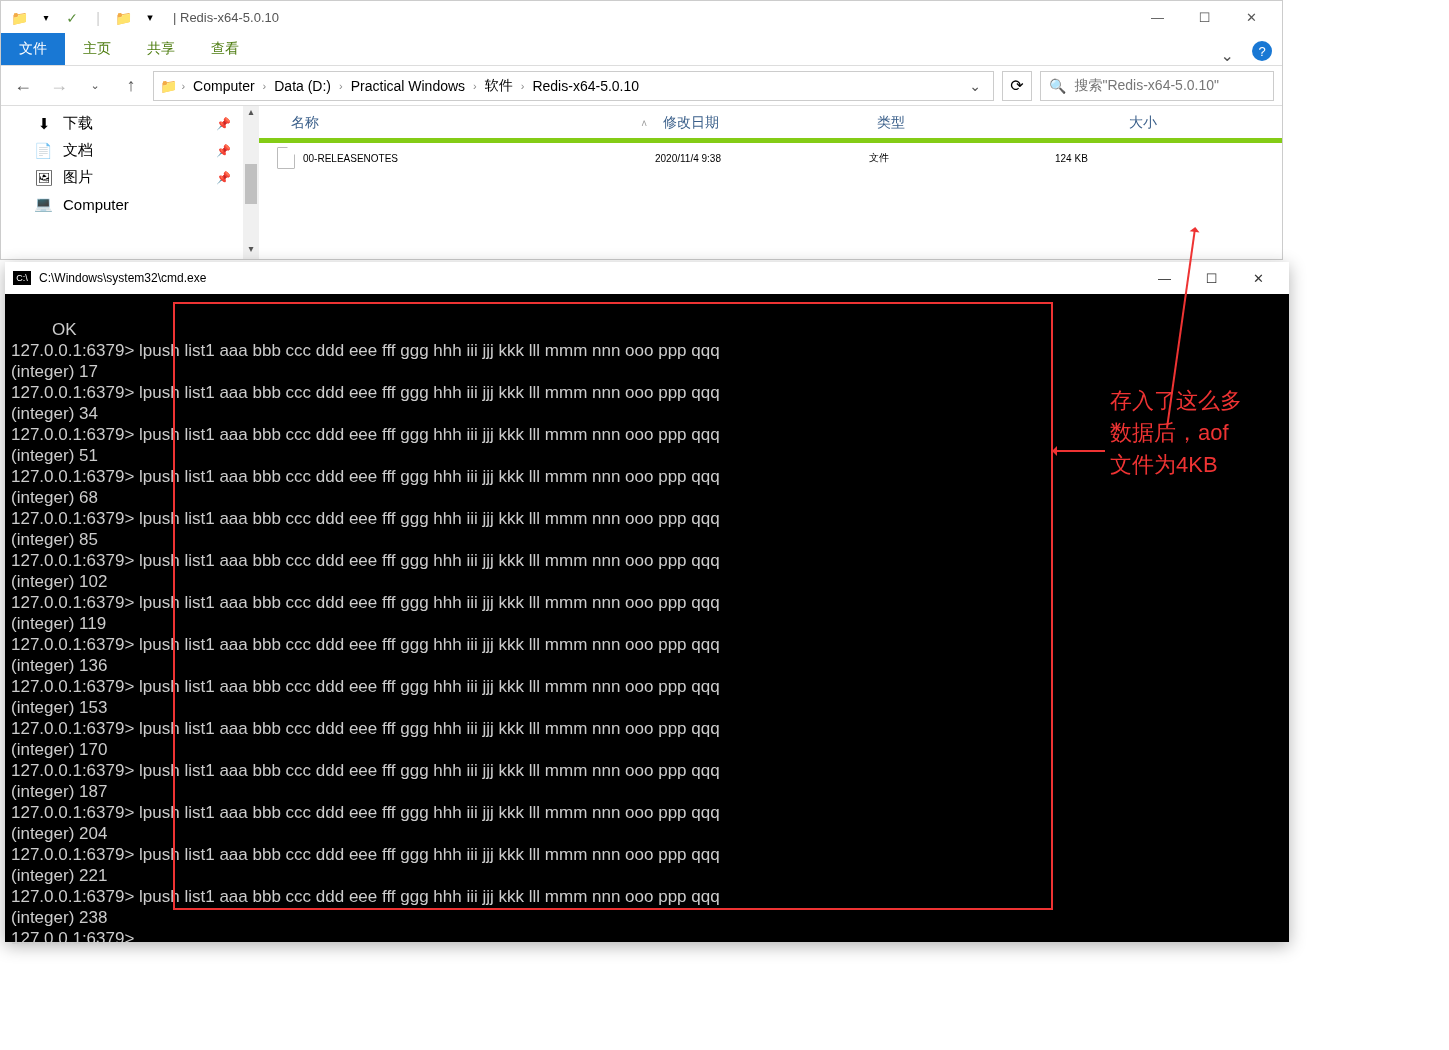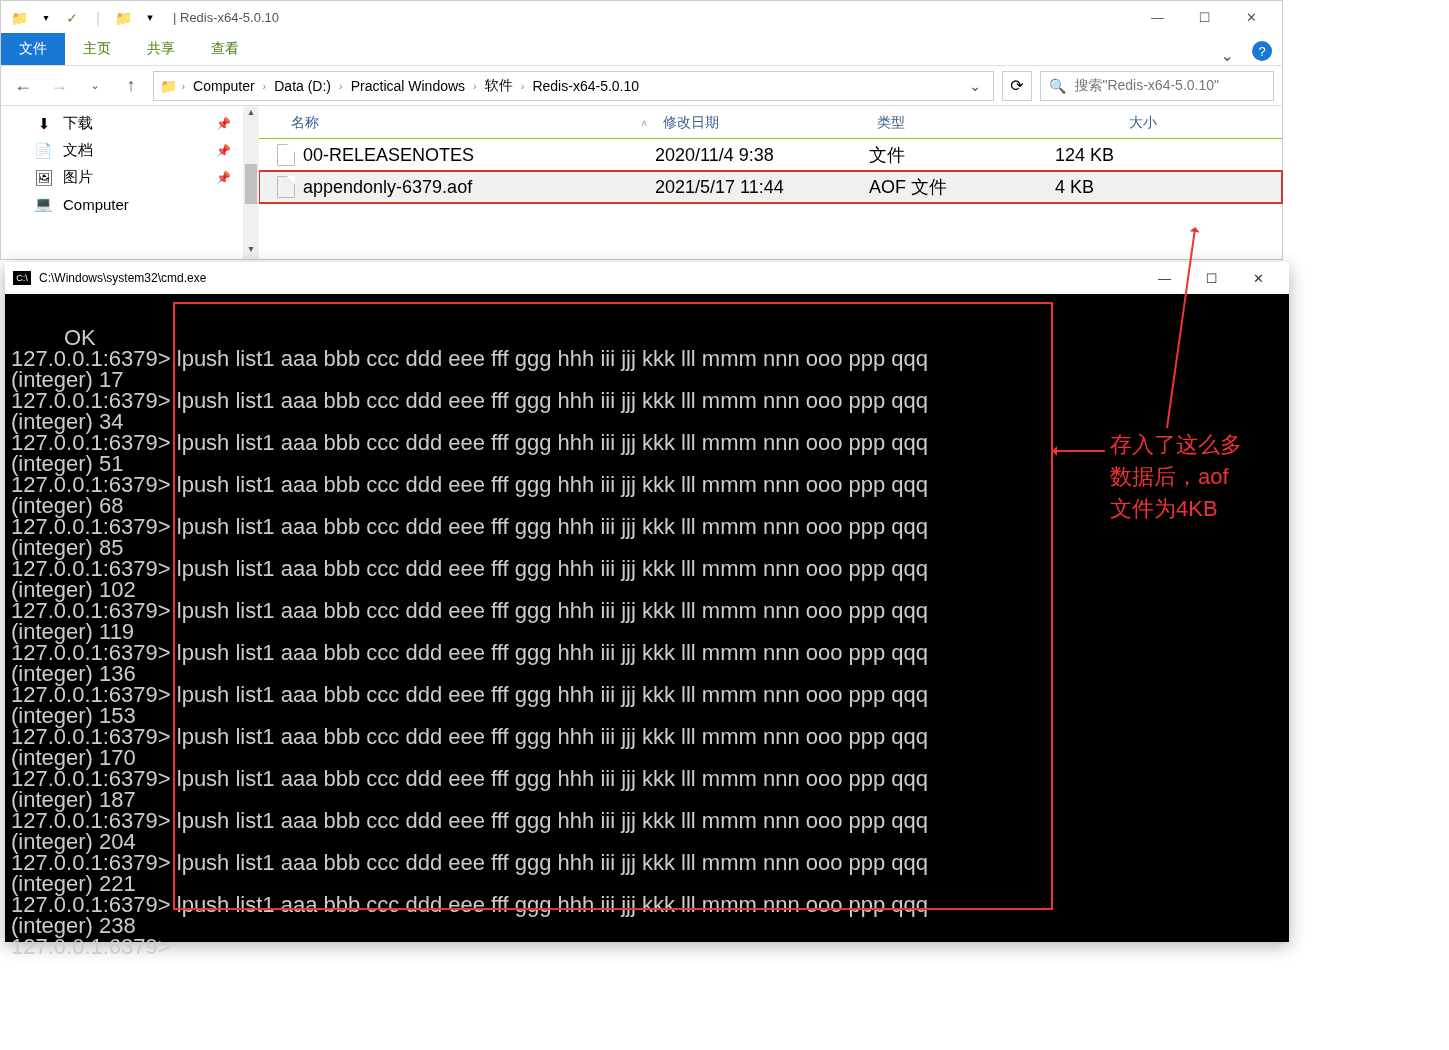--- a/index.html
+++ b/index.html
@@ -37,43 +37,43 @@
 .sidebar .scroll { position: absolute; right: 0; top: 0; bottom: 0; width: 16px; background: #f0f0f0; }
 .sidebar .scroll .thumb { position: absolute; top: 58px; left: 2px; right: 2px; height: 40px; background: #c0c0c0; }
 .sidebar .scroll .arr { position: absolute; left: 0; right: 0; height: 16px; text-align: center; font-size: 10px; color: #555; }
 .sidebar .scroll .arr.up { top: 0; }
 .sidebar .scroll .arr.dn { bottom: 0; }
 .side-item { display: flex; align-items: center; padding: 4px 8px 4px 34px; font-size: 15px; gap: 10px; }
 .side-item .pin { margin-left: auto; color: #888; font-size: 12px; margin-right: 20px; }
 .side-icon { width: 18px; display: inline-flex; justify-content: center; }
 
 .filelist { flex: 1; padding-top: 4px; }
-.filelist .header { display: flex; font-size: 14px; color: #3a5f8a; padding: 4px 0 6px 0; border-bottom: 1px solid #84cc16; }
+.filelist .header { display: flex; font-size: 14px; color: #3a5f8a; padding: 4px 0 6px 0; border-bottom: 5px solid #84cc16; }
 .filelist .header .col { padding: 0 8px; }
-.filelist .row { display: flex; font-size: 18px; padding: 4px 0; align-items: center; }
+.filelist .row { display: flex; font-size: 10px; padding: 4px 0; align-items: center; }
 .filelist .row.highlighted { background: #f0f0f0; outline: 2px solid #d33; outline-offset: -1px; }
 .filelist .col-name { width: 396px; padding-left: 18px; display: flex; align-items: center; gap: 8px; }
 .filelist .col-date { width: 214px; }
 .filelist .col-type { width: 186px; }
 .filelist .col-size { width: 110px; padding-right: 18px; }
 .file-icon { width: 18px; height: 22px; border: 1px solid #bbb; border-radius: 1px; display: inline-block; position: relative; }
 .file-icon::after { content: ""; position: absolute; top: -1px; right: -1px; border: 4px solid transparent; border-top-color: #fff; border-right-color: #fff; }
 
 
 .cmd { position: absolute; top: 262px; left: 5px; width: 1284px; height: 680px; background: #000; box-shadow: 0 4px 16px rgba(0,0,0,0.3); }
 .cmd .cmd-title { height: 32px; background: #fff; display: flex; align-items: center; padding: 0 8px; }
 .cmd .cmd-title .icon { width: 18px; height: 14px; background: #000; color: #fff; font-size: 9px; display: inline-flex; align-items: center; justify-content: center; margin-right: 8px; }
 .cmd .cmd-title .text { font-size: 12px; }
 .cmd .cmd-title .controls { margin-left: auto; display: flex; gap: 2px; }
 .cmd .cmd-title .controls span { width: 45px; height: 28px; display: inline-flex; align-items: center; justify-content: center; font-size: 13px; color: #333; }
-.cmd .body { padding: 12px 6px; font-family: "NSimSun", "Consolas", monospace; font-size: 22px; line-height: 21px; color: #ccc; white-space: pre; position: relative; }
+.cmd .body { padding: 4px 6px; font-family: "NSimSun", "Consolas", monospace; font-size: 17px; line-height: 21px; color: #ccc; white-space: pre; position: relative; }
 .cmd .redbox { position: absolute; top: 8px; left: 168px; width: 880px; height: 608px; border: 2px solid #e33; pointer-events: none; }
 
 
-.annotation { position: absolute; top: 385px; left: 1110px; color: #e33; font-size: 22px; line-height: 32px; font-weight: 500; margin-top: 44px; }
+.annotation { position: absolute; top: 385px; left: 1110px; color: #e33; font-size: 22px; line-height: 32px; font-weight: 500; }
 .arrow-line { position: absolute; top: 450px; left: 1055px; width: 50px; height: 2px; background: #e33; }
 .arrow-line::before { content: ""; position: absolute; left: -8px; top: -4px; border: 5px solid transparent; border-right-color: #e33; }
 .arrow-up { position: absolute; top: 228px; left: 1166px; width: 2px; height: 200px; background: #e33; transform: rotate(8deg); transform-origin: bottom; }
 .arrow-up::before { content: ""; position: absolute; top: -8px; left: -4px; border: 5px solid transparent; border-bottom-color: #e33; }
 </style>
 </head>
 <body>
 
 <div class="explorer">
   <div class="titlebar">
@@ -170,29 +170,20 @@
       <div id="file-rows">
           <div class="row">
             <div class="col-name">
               <span class="file-icon"></span>
               <span>00-RELEASENOTES</span>
             </div>
             <div class="col-date">2020/11/4 9:38</div>
             <div class="col-type">文件</div>
             <div class="col-size">124 KB</div>
           </div>
-          <div class="row highlighted">
-            <div class="col-name">
-              <span class="file-icon"></span>
-              <span>appendonly-6379.aof</span>
-            </div>
-            <div class="col-date">2021/5/17 11:44</div>
-            <div class="col-type">AOF 文件</div>
-            <div class="col-size">4 KB</div>
-          </div>
         </div>
     </div>
   </div>
 </div>
 
 <div class="cmd">
   <div class="cmd-title">
     <span class="icon">C:\</span>
     <span class="text">C:\Windows\system32\cmd.exe</span>
     <div class="controls">

